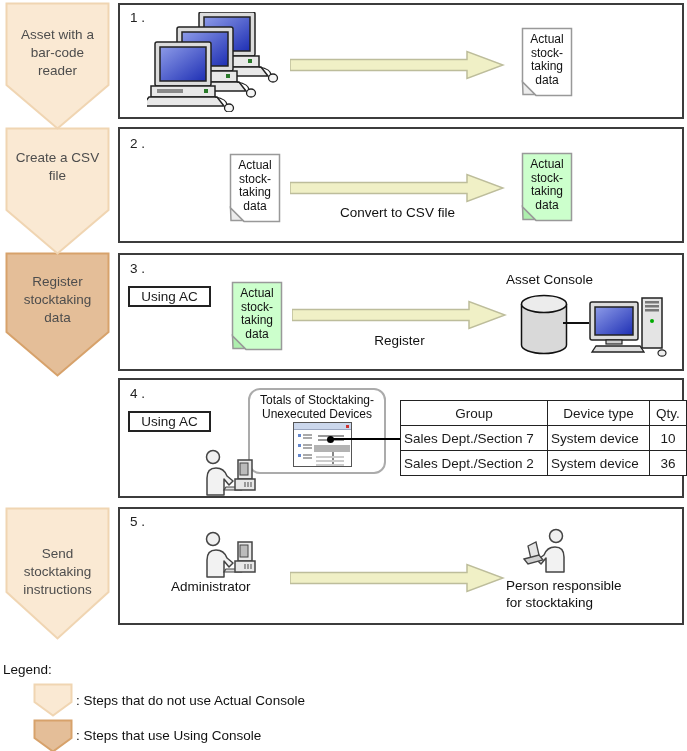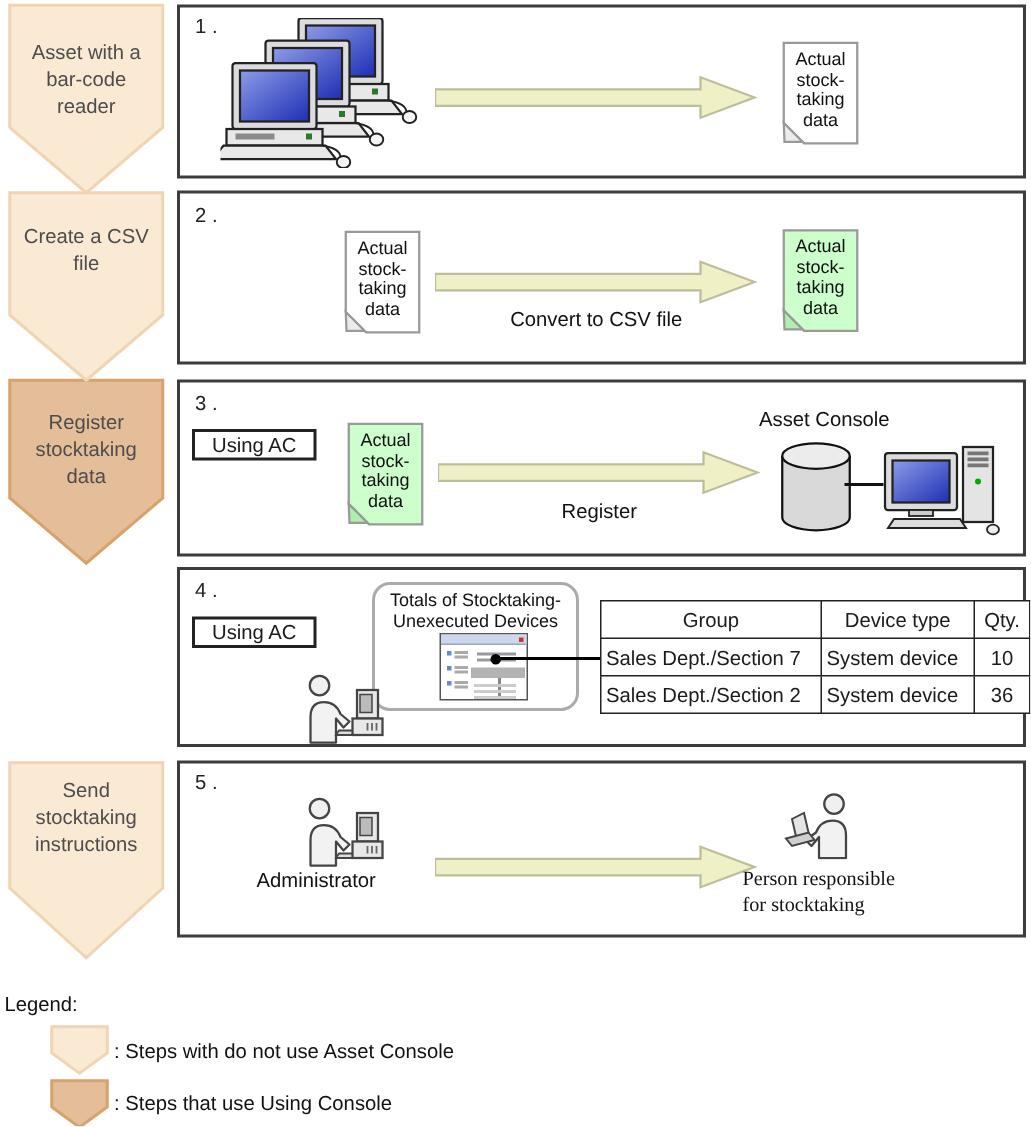--- a/index.html
+++ b/index.html
@@ -101,21 +101,21 @@
         <polygon points="1.5,1.5 103.5,1.5 103.5,80 52.5,123.5 1.5,80"></polygon>
       </svg>
     <div class="chev-text" style="top:21px;">Register
 stocktaking
 data</div>
   </div>
   <div class="chevron chev-light" style="top:507px;height:133px;z-index:1;">
     <svg width="105" height="133" viewBox="0 0 105 133">
         <polygon points="1.5,1.5 103.5,1.5 103.5,85 52.5,131.5 1.5,85"></polygon>
       </svg>
-    <div class="chev-text" style="top:11px;">Send
+    <div class="chev-text" style="top:38px;">Send
 stocktaking
 instructions</div>
   </div>
 
   <div class="step-box" style="top:3px;height:116px;"></div>
   <div class="step-box" style="top:127px;height:116px;"></div>
   <div class="step-box" style="top:253px;height:118px;"></div>
   <div class="step-box" style="top:378px;height:120px;"></div>
   <div class="step-box" style="top:507px;height:118px;"></div>
 
@@ -303,28 +303,28 @@
   <svg class="flow-arrow" style="left:290px;top:563px;" viewBox="0 0 215 30">
     <polygon points="0,9.5 177,9.5 177,1.5 213,15 177,28.5 177,20.5 0,20.5"></polygon>
   </svg>
 
   <svg class="abs" style="left:520px;top:527px;" width="52" height="46" viewBox="0 0 52 46">
     <circle cx="36" cy="9" r="6.5" fill="#F0F0F0" stroke="#444" stroke-width="1.5"></circle>
     <path d="M44,45 V30 Q44,20 35,20 Q27,20 24,28 L17,33 L21,37 L26,31 L26,45 Z" fill="#F2F2F2" stroke="#444" stroke-width="1.5" stroke-linejoin="round"></path>
     <path d="M8,19 L16,15 L19,28 L11,32 Z" fill="#E4E4E4" stroke="#444" stroke-width="1.3"></path>
     <path d="M4,32 L19,28 L23,33 L8,37 Z" fill="#CFCFCF" stroke="#444" stroke-width="1.3"></path>
   </svg>
-  <div class="label center pre" style="left:495px;top:577px;width:160px;font-family:Liberation Serif, serif;">Person responsible
+  <div class="label center pre" style="left:506px;top:577px;width:160px;">Person responsible
 for stocktaking</div>
 
   <div class="label" style="left:3px;top:661px;">Legend:</div>
 
   <svg class="legend-swatch chev-light" style="top:683px;" width="40" height="34" viewBox="0 0 40 34">
     <polygon points="1.5,1.5 38.5,1.5 38.5,19 20,32.5 1.5,19"></polygon>
   </svg>
-  <div class="label" style="left:76px;top:692px;">: Steps with do not use Asset Console</div>
+  <div class="label" style="left:76px;top:692px;">: Steps that do not use Actual Console</div>
 
   <svg class="legend-swatch chev-dark" style="top:719px;" width="40" height="34" viewBox="0 0 40 34">
     <polygon points="1.5,1.5 38.5,1.5 38.5,19 20,32.5 1.5,19"></polygon>
   </svg>
   <div class="label" style="left:76px;top:727px;">: Steps that use Using Console</div>
 
 </div>
 
 </body></html>

